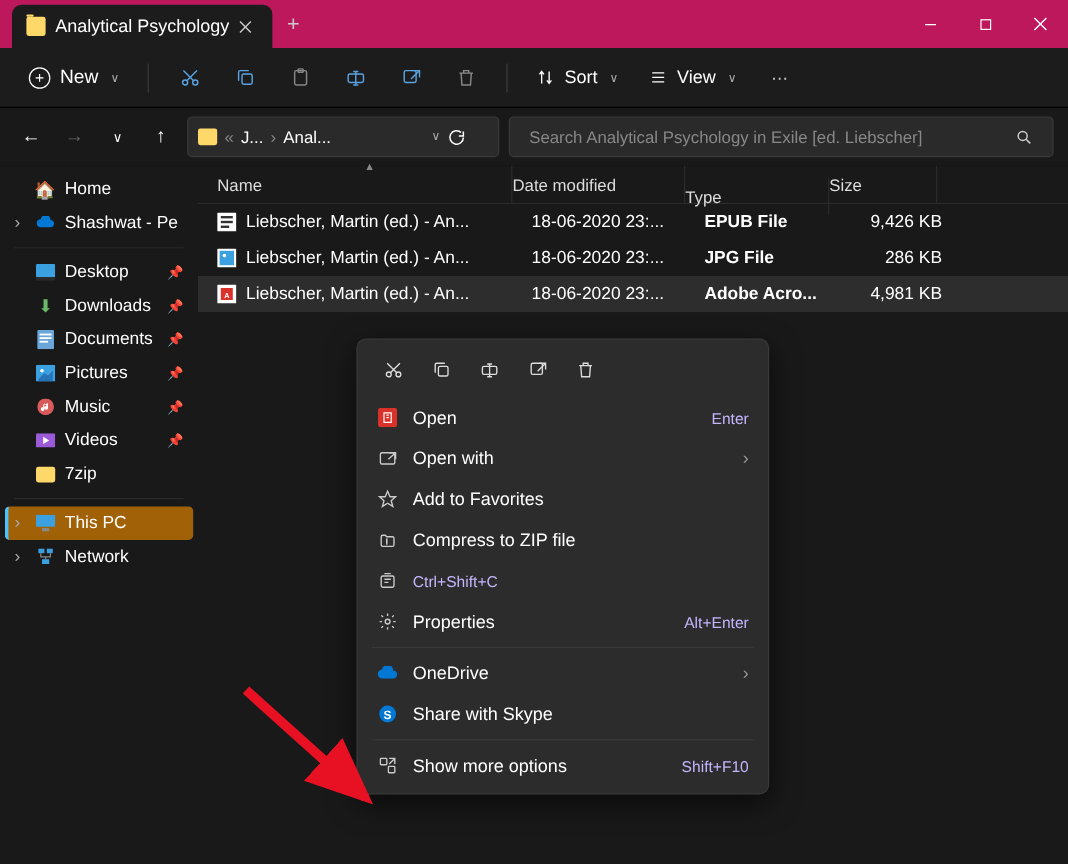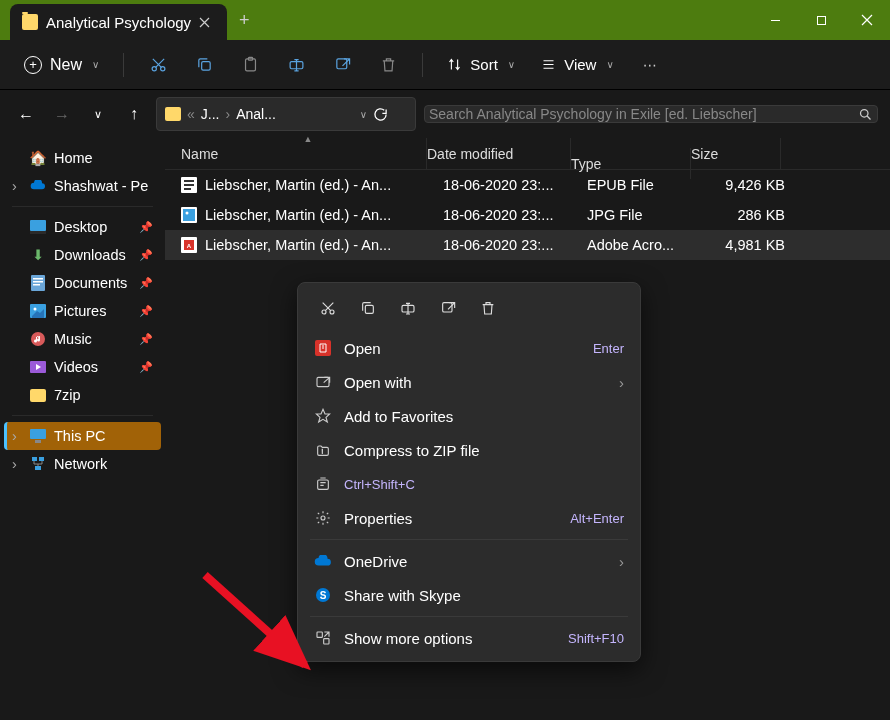--- a/index.html
+++ b/index.html
@@ -1,18 +1,18 @@
 <!DOCTYPE html>
 <html><head>
 <meta charset="utf-8">
 <style>
 * { margin: 0; padding: 0; box-sizing: border-box; font-family: 'Segoe UI', sans-serif; }
 body { background: #000; color: #fff; width: 890px; height: 720px; overflow: hidden; font-size: 14px; position: relative; }
 
-.titlebar { height: 40px; display: flex; align-items: center; background: #4d7c0f; }
+.titlebar { height: 40px; display: flex; align-items: center; background: #be185d; }
 .tab { background: #1c1c1c; height: 36px; display: flex; align-items: center; padding: 0 12px; border-top-left-radius: 8px; border-top-right-radius: 8px; margin-left: 10px; gap: 8px; min-width: 215px; margin-top: 4px; }
 .tab-icon { width: 16px; height: 16px; background: #ffd86a; border-radius: 2px; position: relative; }
 .tab-icon::before { content: ''; position: absolute; top: -2px; left: 0; width: 6px; height: 2px; background: #ffd86a; border-radius: 1px; }
 .tab-title { font-size: 15px; flex: 1; white-space: nowrap; overflow: hidden; }
 .tab-close { width: 16px; color: #ccc; }
 .tab-add { margin-left: 12px; color: #ccc; font-size: 18px; }
 .win-controls { margin-left: auto; display: flex; }
 .win-btn { width: 46px; height: 40px; display: flex; align-items: center; justify-content: center; color: #fff; }
 
 .toolbar { height: 50px; background: #1c1c1c; display: flex; align-items: center; padding: 0 14px; gap: 6px; border-bottom: 1px solid #000; }
@@ -26,21 +26,21 @@
 .tb-text-btn svg { color: #fff; }
 
 .navbar { height: 48px; background: #191919; display: flex; align-items: center; padding: 0 12px; gap: 8px; }
 .nav-arrow { width: 28px; text-align: center; color: #fff; font-size: 16px; }
 .nav-arrow.dim { color: #666; }
 .addr { flex: 0 0 260px; height: 34px; background: #2a2a2a; border: 1px solid #3a3a3a; border-radius: 4px; display: flex; align-items: center; padding: 0 8px; gap: 6px; }
 .addr .folder-ic { width: 16px; height: 14px; background: #ffd86a; border-radius: 2px; }
 .addr-part { color: #fff; font-size: 14px; }
 .addr-sep { color: #888; }
 .refresh { width: 34px; text-align: center; color: #fff; }
-.search { flex: 1; height: 18px; background: #2a2a2a; border: 1px solid #3a3a3a; border-radius: 4px; display: flex; align-items: center; padding: 0 4px; }
+.search { flex: 1; height: 34px; background: #2a2a2a; border: 1px solid #3a3a3a; border-radius: 4px; display: flex; align-items: center; padding: 0 16px; }
 .search input { flex: 1; background: transparent; border: none; color: #fff; font-size: 14px; outline: none; }
 .search input::placeholder { color: #888; }
 .search-ic { color: #ccc; }
 
 .body-area { display: flex; height: calc(720px - 40px - 50px - 48px); background: #191919; }
 .sidebar { width: 165px; background: #191919; padding: 6px 4px; overflow: hidden; }
 .sb-item { display: flex; align-items: center; gap: 8px; padding: 6px 8px; border-radius: 4px; font-size: 14.5px; white-space: nowrap; }
 .sb-item.expandable::before { content: '›'; color: #aaa; width: 10px; display: inline-block; }
 .sb-item.noexpand::before { content: ''; width: 10px; display: inline-block; }
 .sb-item.active { background: #a16207; border-left: 3px solid #4cc2ff; padding-left: 5px; }
@@ -55,21 +55,21 @@
 .col-date { flex: 0 0 144px; }
 .col-type { flex: 0 0 120px; margin-top: 20px; }
 .col-size { flex: 0 0 90px; text-align: left; }
 .col-h { border-right: 1px solid #2a2a2a; padding-right: 8px; height: 100%; display: flex; align-items: center; }
 
 .file-row { display: flex; align-items: center; height: 30px; padding-left: 16px; font-size: 14.5px; color: #fff; }
 .file-row.selected { background: #2d2d2d; }
 .file-ic { width: 16px; height: 16px; margin-right: 8px; flex-shrink: 0; }
 .fr-name { flex: 0 0 238px; white-space: nowrap; overflow: hidden; text-overflow: ellipsis; padding-right: 8px; }
 .fr-date { flex: 0 0 144px; white-space: nowrap; overflow: hidden; }
-.fr-type { flex: 0 0 120px; white-space: nowrap; overflow: hidden; text-overflow: ellipsis; }
+.fr-type { flex: 0 0 120px; white-space: nowrap; overflow: hidden; text-overflow: ellipsis; font-weight: bold; }
 .fr-size { flex: 0 0 90px; text-align: right; padding-right: 12px; }
 
 .ctx-menu { position: absolute; left: 297px; top: 282px; width: 344px; background: #2c2c2c; border: 1px solid #3a3a3a; border-radius: 8px; padding: 6px; box-shadow: 0 8px 24px rgba(0,0,0,.6); z-index: 10; }
 .ctx-iconbar { display: flex; gap: 4px; padding: 4px 6px 8px; }
 .ctx-ic-btn { width: 36px; height: 30px; display: flex; align-items: center; justify-content: center; color: #ddd; }
 .ctx-item { display: flex; align-items: center; gap: 12px; padding: 8px 10px; border-radius: 4px; font-size: 15px; }
 .ctx-item-ic { width: 18px; height: 18px; display: flex; align-items: center; justify-content: center; flex-shrink: 0; }
 .ctx-label { flex: 1; }
 .ctx-hint { color: #c4b5fd; font-size: 13px; }
 .ctx-chev { color: #999; }

